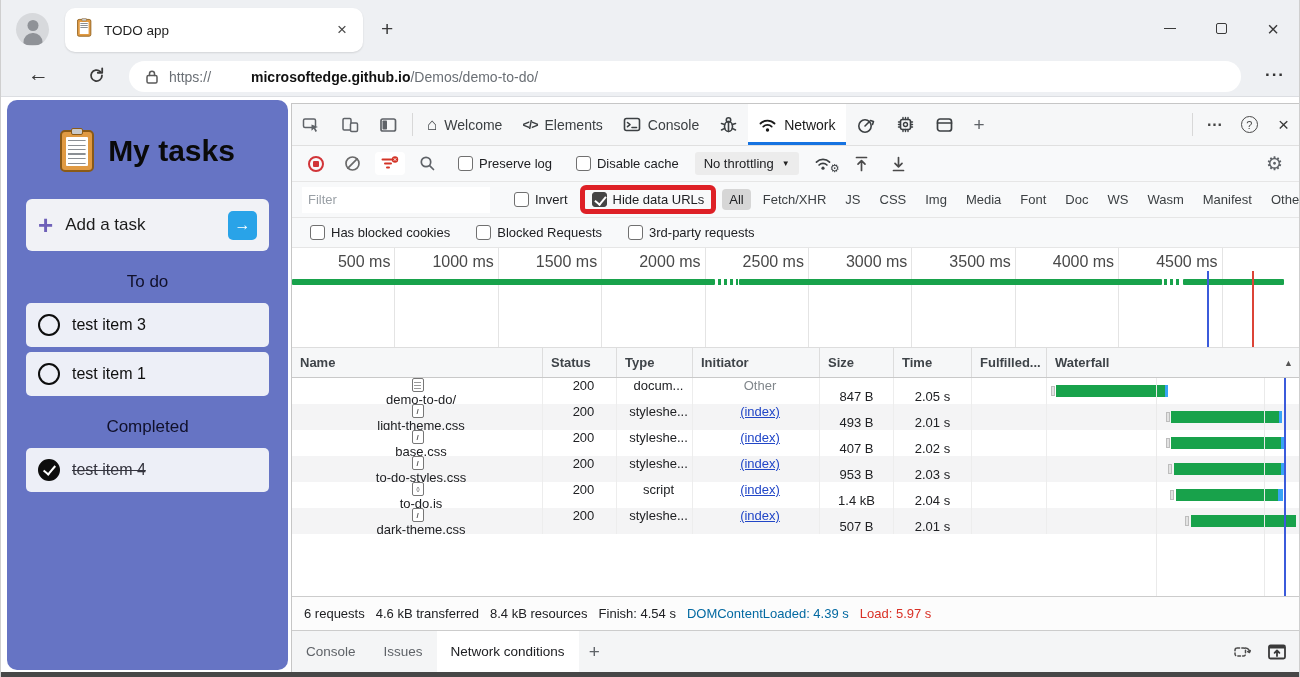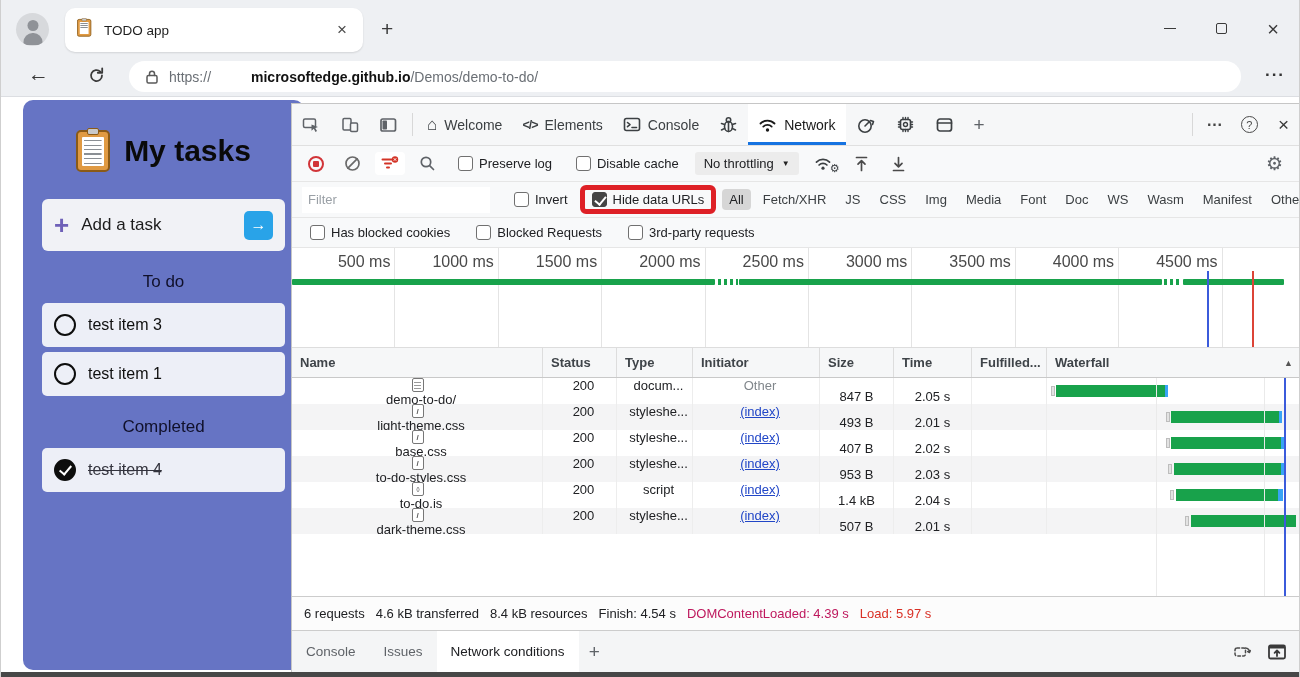--- a/index.html
+++ b/index.html
@@ -29,21 +29,21 @@
   .url-pill { position:absolute; left:128px; top:4px; width:1112px; height:31px; background:#fff; border-radius:16px; display:flex; align-items:center; padding:0 16px; }
   .lock { margin-right:10px; display:inline-flex; }
   .url-text { font-size:14px; color:#6a6f75; white-space:nowrap; }
   .url-domain { color:#121212; font-weight:bold;padding-left:40px; }
   .nav-dots { position:absolute; right:14px; top:8px; font-size:17px; font-weight:bold; letter-spacing:1px; color:#333; cursor:pointer; }
 
   
   .content { position:absolute; left:0; top:97px; width:100%; height:575px; background:#fff; }
 
   
-  .todo-app { position:absolute; left:22px; top:3px; width:281px; height:570px; background:#6674c4; border-radius:10px; color:#111; }
+  .todo-app { position:absolute; left:6px; top:3px; width:281px; height:570px; background:#6674c4; border-radius:10px; color:#111; }
   .app-header { display:flex; align-items:center; justify-content:center; gap:14px; margin-top:30px; }
   .clipb { position:relative; width:34px; height:42px; background:#e09a43; border:2px solid #8a5a17; border-radius:5px; display:inline-block; }
   .clipb-clip { position:absolute; top:-4px; left:50%; transform:translateX(-50%); width:12px; height:7px; background:#c9c9c9; border:1.5px solid #8a5a17; border-radius:2px; }
   .clipb-paper { position:absolute; inset:5px 4px 4px 4px; background:#fff; border-radius:1px;
     background-image:repeating-linear-gradient(#fff 0 3px, #8a8f94 3px 4.5px); background-size:80% 100%; background-position:center; background-repeat:no-repeat; }
   .app-title { font-size:30px; font-weight:800; color:#0a0a0a; }
   .add-task { margin:27px 19px 0 19px; height:52px; background:#f1f2f6; border-radius:6px; display:flex; align-items:center; padding:0 12px; cursor:pointer; }
   .add-plus { font-size:26px; font-weight:bold; color:#6f61b8; margin-right:12px; line-height:26px; }
   .add-label { font-size:17px; color:#1c1c1c; flex:1; }
   .add-go { width:29px; height:29px; background:#29a3e8; border-radius:5px; color:#fff; font-size:16px; font-weight:bold; display:flex; align-items:center; justify-content:center; cursor:pointer; }
@@ -124,21 +124,21 @@
   .init { color:#80868b; }
   .init.link { color:#2146c7; text-decoration:underline; }
   .wf-tick { position:absolute; top:8px; width:4px; height:10px; background:#e3e3e3; border:1px solid #bdbdbd; z-index:3; }
   .wf-bar { position:absolute; top:7px; height:12px; background:#18a24b; z-index:3; }
   .wf-cap { position:absolute; right:-3px; top:0; bottom:0; background:#38a3f5; }
   .wf-overlay-line { position:absolute; top:30px; bottom:0; width:1px; background:#eaeaea; z-index:2; }
   .wf-overlay-line.blue { width:1.5px; background:#3b5bdb; }
   .table-empty { flex:1; background:#fff; }
 
   .statusbar { height:34px; flex:none; display:flex; align-items:center; gap:11px; padding:0 12px; background:#fcfcfc; border-top:1px solid #ccc; font-size:13px; color:#202124; white-space:nowrap; overflow:hidden; }
-  .sb-dcl { color:#be185d; }
+  .sb-dcl { color:#0369a1; }
   .sb-load { color:#d93025; }
 
   .drawer { height:42px; flex:none; display:flex; align-items:stretch; background:#f4f5f6; border-top:1px solid #ccc; }
   .drawer-tab { display:flex; align-items:center; padding:0 14px; font-size:13.5px; color:#5f6368; cursor:pointer; white-space:nowrap; }
   .drawer-tab.active { background:#fff; color:#202124; }
   .drawer-plus { display:flex; align-items:center; font-size:19px; color:#5f6368; padding:0 10px; cursor:pointer; }
   .drawer-right { margin-left:auto; display:flex; align-items:center; gap:14px; padding-right:14px; }
   .drawer-icon { cursor:pointer; display:flex; align-items:center; }
 
   .bottom-strip { position:absolute; left:0; bottom:0; width:100%; height:5px; background:#474747; }

